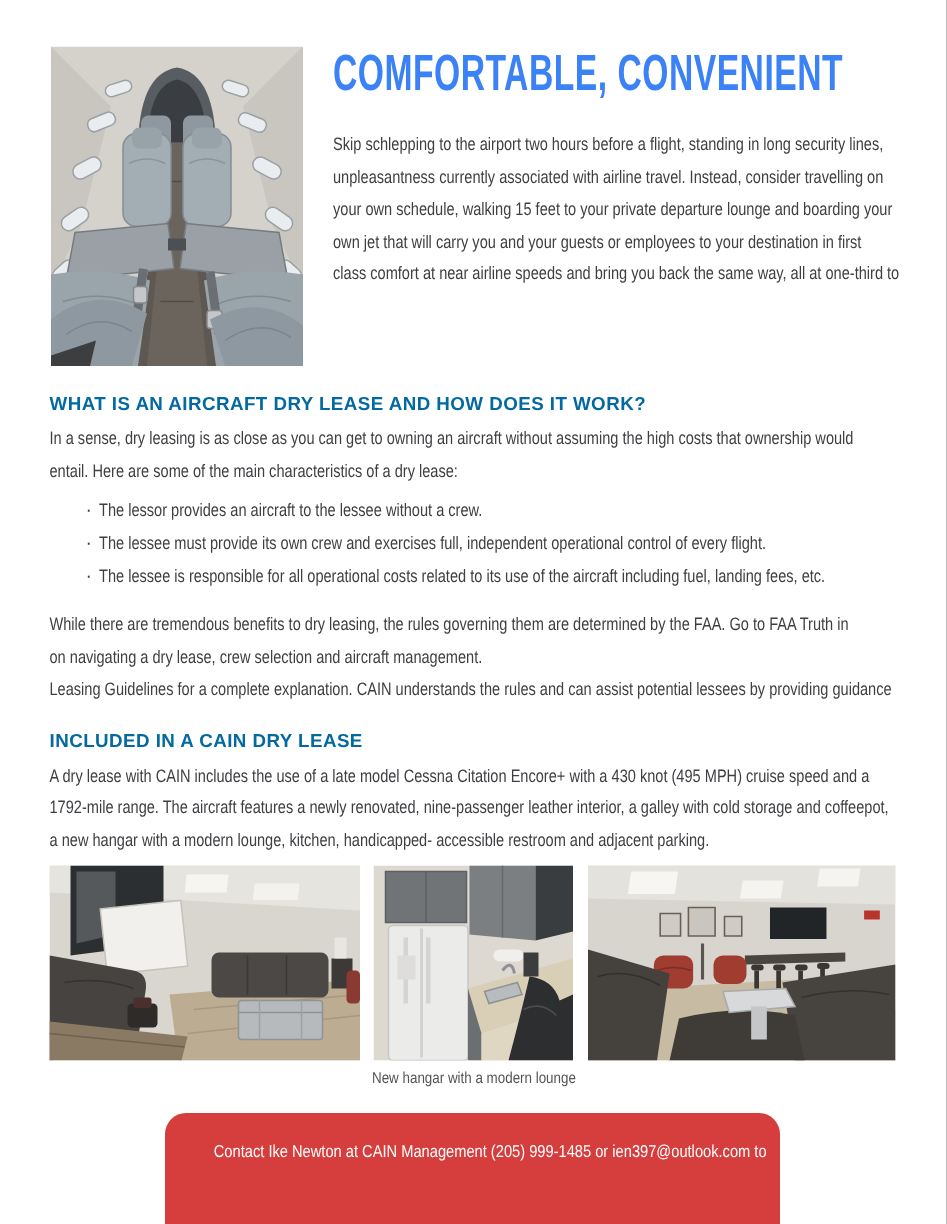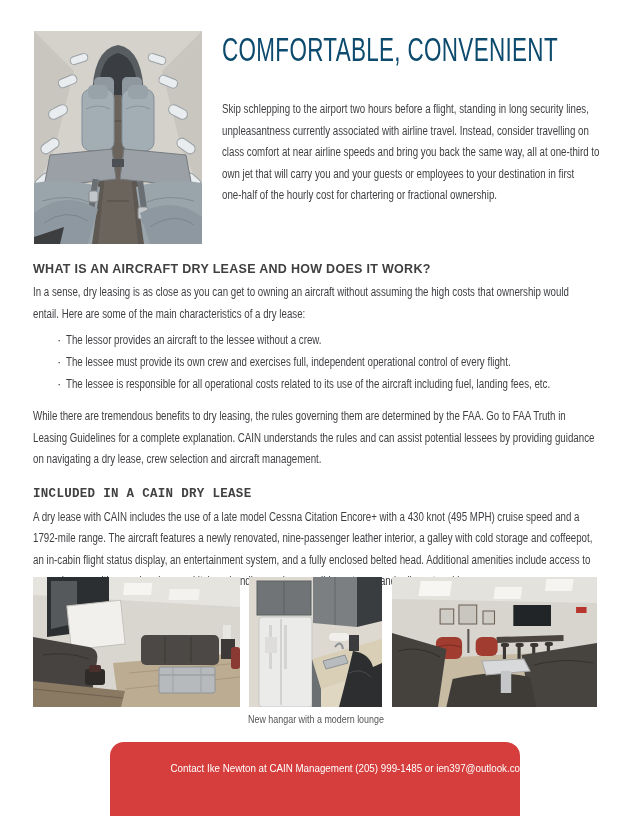--- a/index.html
+++ b/index.html
@@ -10,48 +10,48 @@
   }
   
   .ln{display:block;height:21.5px;line-height:21.5px;white-space:nowrap;overflow:visible;}
   .condl{display:inline-block;white-space:nowrap;transform:scaleX(0.81);transform-origin:0 50%;}
   .condc{display:inline-block;white-space:nowrap;transform:scaleX(0.85);transform-origin:50% 50%;}
 
   .hero-photo{position:absolute;left:34px;top:31px;width:168px;height:213px;}
   .hero-photo svg{display:block;width:100%;height:100%;}
 
   .hero-text{position:absolute;left:222px;top:30px;width:400px;}
-  .headline{font-size:34px;line-height:38px;font-weight:400;color:#0c4a6e;letter-spacing:0.5px;}
+  .headline{font-size:34px;line-height:38px;font-weight:700;color:#3b82f6;letter-spacing:0.5px;}
   .headline .condl{transform:scaleX(0.66);}
   .headline-line{display:block;height:38px;line-height:38px;white-space:nowrap;}
-  .hero-intro{margin-top:31px;font-size:12px;color:#3e3f42;}
+  .hero-intro{margin-top:18px;font-size:12px;color:#3e3f42;}
 
   .sections{position:absolute;left:33px;top:261px;width:580px;font-size:12px;}
-  .section-heading{font-size:12.5px;font-weight:bold;color:#404040;letter-spacing:0.3px;
+  .section-heading{font-size:12.5px;font-weight:bold;color:#0369a1;letter-spacing:0.3px;
     line-height:16px;margin:0 0 5px 0;white-space:nowrap;}
   .bullets{margin:4px 0 0 0;padding:0;list-style:none;}
   .bullets li{display:flex;height:22px;line-height:22px;margin-left:24px;}
   .bullets .dot{width:9px;font-size:13px;line-height:22px;color:#3e3f42;flex:none;}
   .outro{margin-top:11px;}
-  .heading2{margin-top:15px;font-family:Liberation Mono, monospace;}
+  .heading2{margin-top:15px;}
 
   .gallery{position:absolute;top:577px;left:0;width:631px;height:130px;}
   .gphoto{position:absolute;top:0;height:130px;}
   .gphoto svg{display:block;width:100%;height:100%;}
   .g1{left:33px;width:207px;}
   .g2{left:249px;width:133px;}
   .g3{left:392px;width:205px;}
 
   .caption{position:absolute;top:712px;left:0;width:631px;text-align:center;
     font-size:10.5px;color:#535456;line-height:14px;}
 
   .banner{position:absolute;left:110px;top:742px;width:410px;height:90px;
     background:#d53e3d;border-radius:14px;text-align:center;color:#ffffff;
     padding-top:18px;box-sizing:border-box;}
-  .banner .bln{display:block;height:17.5px;line-height:17.5px;font-size:11.5px;padding-left:28px;}
+  .banner .bln{display:block;height:17.5px;line-height:17.5px;font-size:11.5px;}
 </style>
 </head>
 <body>
 
 <div class="page">
 
   <div class="hero-photo">
     <svg viewBox="0 0 168 213" preserveAspectRatio="none">
       <rect x="0" y="0" width="168" height="213" fill="#d5d2cc"></rect>
 
@@ -117,23 +117,23 @@
     </svg>
   </div>
 
   <div class="hero-text">
     <div class="headline">
       <span class="headline-line"><span class="condl">COMFORTABLE, CONVENIENT</span></span>
     </div>
     <div class="hero-intro">
       <span class="ln"><span class="condl">Skip schlepping to the airport two hours before a flight, standing in long security lines,</span></span>
       <span class="ln"><span class="condl">unpleasantness currently associated with airline travel. Instead, consider travelling on</span></span>
+      <span class="ln"><span class="condl">your own schedule, walking 15 feet to your private departure lounge and boarding your</span></span>
+      <span class="ln"><span class="condl">own jet that will carry you and your guests or employees to your destination in first</span></span>
       <span class="ln"><span class="condl">class comfort at near airline speeds and bring you back the same way, all at one-third to</span></span>
-      <span class="ln"><span class="condl">own jet that will carry you and your guests or employees to your destination in first</span></span>
-      <span class="ln"><span class="condl">one-half of the hourly cost for chartering or fractional ownership.</span></span>
     </div>
   </div>
 
   <div class="sections">
 
     <div class="section-heading">WHAT IS AN AIRCRAFT DRY LEASE AND HOW DOES IT WORK?</div>
     <div>
       <span class="ln"><span class="condl">In a sense, dry leasing is as close as you can get to owning an aircraft without assuming the high costs that ownership would</span></span>
       <span class="ln"><span class="condl">entail. Here are some of the main characteristics of a dry lease:</span></span>
     </div>
@@ -148,29 +148,28 @@
           <span class="condl">The lessee must provide its own crew and exercises full, independent operational control of every flight.</span>
         </li>
       <li>
           <span class="dot">·</span>
           <span class="condl">The lessee is responsible for all operational costs related to its use of the aircraft including fuel, landing fees, etc.</span>
         </li>
     </ul>
 
     <div class="outro">
       <span class="ln"><span class="condl">While there are tremendous benefits to dry leasing, the rules governing them are determined by the FAA. Go to  FAA Truth in</span></span>
+      <span class="ln"><span class="condl">on navigating a dry lease, crew selection and aircraft management.</span></span>
       <span class="ln"><span class="condl">Leasing Guidelines for a complete explanation.  CAIN understands the rules and can assist potential lessees by providing guidance</span></span>
-      <span class="ln"><span class="condl">on navigating a dry lease, crew selection and aircraft management.</span></span>
     </div>
 
     <div class="section-heading heading2">INCLUDED IN A CAIN DRY LEASE</div>
     <div>
       <span class="ln"><span class="condl">A dry lease with CAIN includes the use of a late model Cessna Citation Encore+ with a 430 knot (495 MPH) cruise speed and a</span></span>
       <span class="ln"><span class="condl">1792-mile range. The aircraft features a newly renovated, nine-passenger leather interior, a galley with cold storage and coffeepot,</span></span>
-      <span class="ln"><span class="condl">an in-cabin flight status display, an entertainment system, and a fully enclosed belted head. Additional amenities include access to</span></span>
       <span class="ln"><span class="condl">a new hangar with a modern lounge, kitchen, handicapped- accessible restroom and adjacent parking.</span></span>
     </div>
   </div>
 
   <div class="gallery">
 
     <div class="gphoto g1">
       <svg viewBox="0 0 207 130" preserveAspectRatio="none">
         <rect width="207" height="130" fill="#d9d6d0"></rect>
         <polygon points="0,0 207,0 207,30 0,18" fill="#e6e4df"></polygon>

